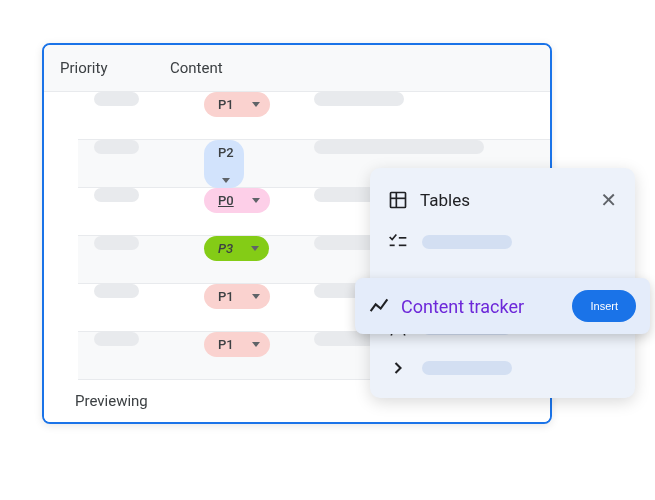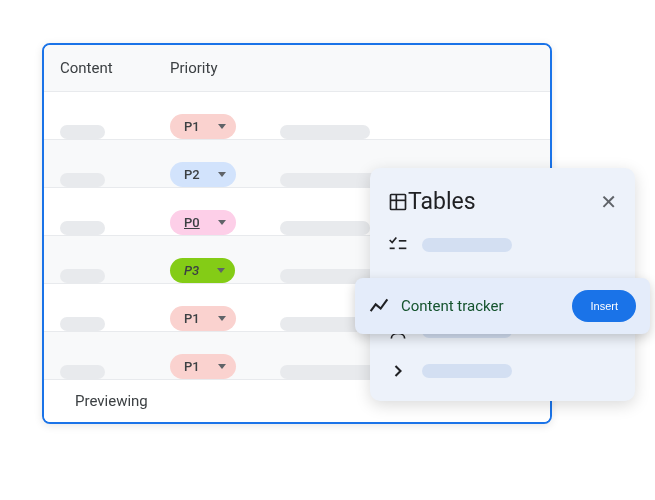--- a/index.html
+++ b/index.html
@@ -3,53 +3,53 @@
 <meta charset="utf-8">
 <style>
 * { box-sizing: border-box; margin: 0; padding: 0; }
 body { font-family: 'Google Sans', Roboto, Arial, sans-serif; background: #fff; width: 655px; height: 500px; position: relative; }
 .table-container { position: absolute; top: 43px; left: 42px; width: 510px; border: 2px solid #1a73e8; border-radius: 8px; overflow: hidden; background: #fff; box-shadow: 0 2px 8px rgba(0,0,0,0.1); }
 .table-header { display: flex; background: #f8f9fa; border-bottom: 1px solid #e8eaed; }
 .header-cell { padding: 14px 16px; font-size: 15px; color: #3c4043; font-weight: 400; }
 .col-content { width: 110px; }
 .col-priority { width: 110px; }
 .col-task { flex: 1; }
-.table-row { display: flex; align-items: flex-end; height: 48px; border-bottom: 1px solid #e8eaed; background: #fff; }
+.table-row { display: flex; align-items: flex-start; height: 48px; border-bottom: 1px solid #e8eaed; background: #fff; margin-left: 34px; }
 .table-row.alt { background: #f8f9fa; }
 .cell { padding: 0 16px; display: flex; align-items: center; }
 .placeholder { background: #e8eaed; border-radius: 10px; height: 14px; }
 .content-ph { width: 45px; }
 .task-ph-short { width: 90px; }
 .task-ph-long { width: 170px; }
 .priority-chip { display: flex; align-items: center; gap: 18px; padding: 5px 10px 5px 14px; border-radius: 14px; font-size: 13px; font-weight: 500; color: #3c4043; }
 .priority-chip .caret { width: 0; height: 0; border-left: 4px solid transparent; border-right: 4px solid transparent; border-top: 5px solid #5f6368; }
 .p1 { background: #fad2cf; }
-.p2 { background: #d2e3fc; }
+.p2 { background: #d2e3fc; flex-direction: column; }
 .p0 { background: #fdcfe8; text-decoration: underline; }
 .p3 { background: #84cc16; font-style: italic; }
 .footer { padding: 12px 31px; font-size: 15px; color: #3c4043; background: #fff; display: flex; align-items: center; }
 .popup { position: absolute; top: 168px; left: 370px; width: 265px; background: #edf2fa; border-radius: 10px; box-shadow: 0 4px 16px rgba(0,0,0,0.15); padding: 10px 0; }
 .popup-header { display: flex; align-items: center; justify-content: space-between; padding: 10px 18px; }
-.popup-title { display: flex; align-items: center; font-size: 23px; color: #202124; }
+.popup-title { display: flex; align-items: center; gap: 12px; font-size: 17px; color: #202124; }
 .close-icon { font-size: 20px; color: #5f6368; cursor: pointer; font-weight: 300; }
 .popup-item { display: flex; align-items: center; gap: 14px; padding: 10px 18px; }
 .popup-item .placeholder { background: #d3dff2; width: 90px; height: 14px; border-radius: 10px; }
 .icon-svg { width: 20px; height: 20px; flex-shrink: 0; }
 .highlighted-item { position: absolute; top: 278px; left: 355px; width: 295px; background: #e4ecfa; border-radius: 8px; box-shadow: 0 4px 12px rgba(0,0,0,0.2); display: flex; align-items: center; padding: 12px 14px; gap: 12px; z-index: 10; }
-.highlighted-item .item-label { flex: 1; font-size: 15px; color: #14532d; }
+.highlighted-item .item-label { flex: 1; font-size: 18px; color: #6d28d9; }
 .insert-btn { background: #1a73e8; color: #fff; border: none; padding: 10px 18px; border-radius: 20px; font-size: 11px; font-weight: 500; cursor: pointer; }
 .spacer { height: 46px; }
 </style>
 </head>
 <body>
 
 <div class="table-container">
   <div class="table-header">
+    <div class="header-cell col-priority">Priority</div>
     <div class="header-cell col-content">Content</div>
-    <div class="header-cell col-priority">Priority</div>
   </div>
   <div id="tbody">
       <div class="table-row">
         <div class="cell col-content">
           <div class="placeholder content-ph"></div>
         </div>
         <div class="cell col-priority">
           <div class="priority-chip p1">
             <span>P1</span>
             <span class="caret"></span>

